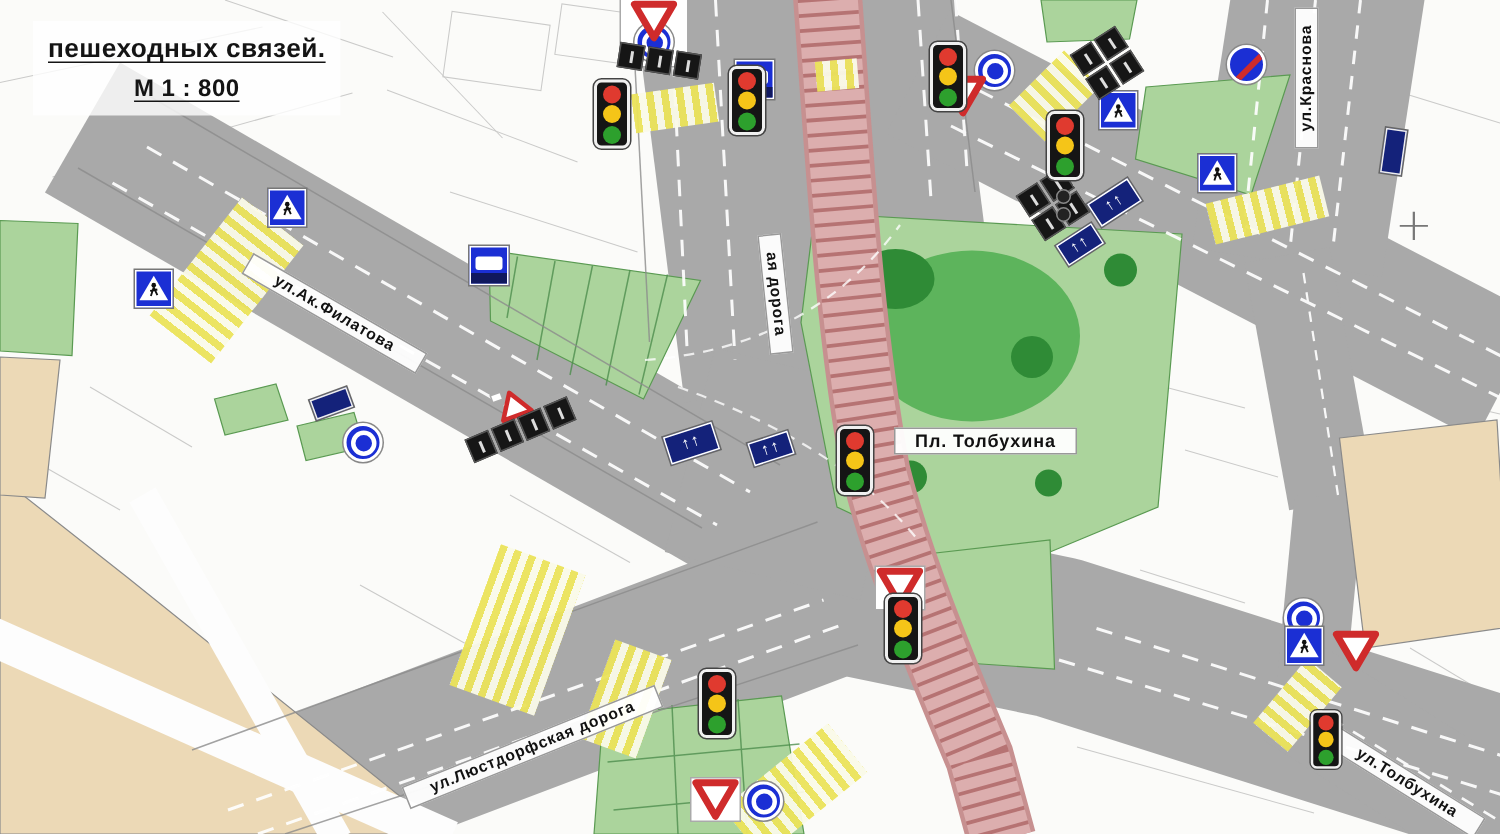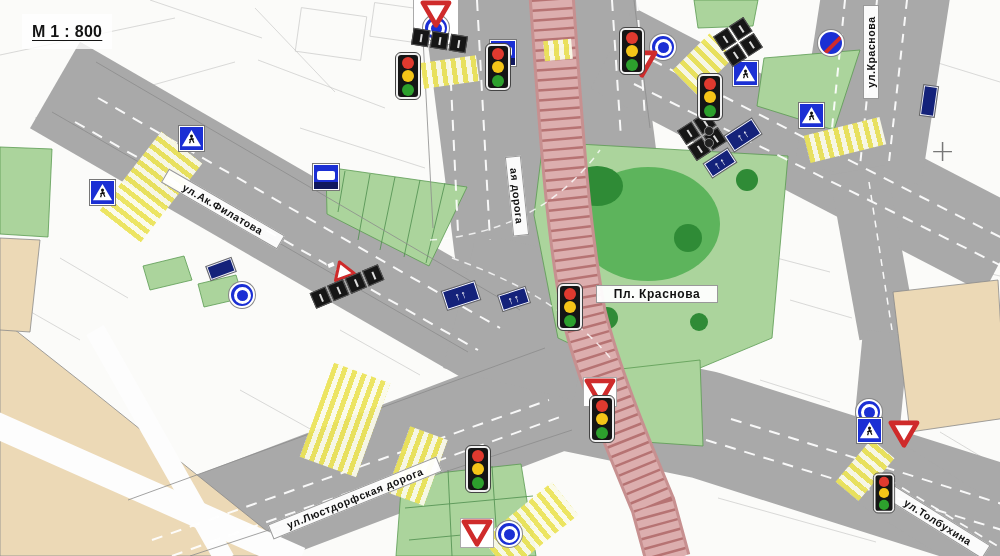--- a/index.html
+++ b/index.html
@@ -197,21 +197,21 @@
   <div class="zebra" style="left:315px;top:370px;width:60px;height:100px;transform:rotate(20deg);"></div>
   <div class="zebra" style="left:397px;top:431px;width:40px;height:70px;transform:rotate(20deg);"></div>
   <div class="zebra" style="left:485px;top:506px;width:90px;height:42px;transform:rotate(-39deg);"></div>
   <div class="zebra" style="left:837px;top:455px;width:56px;height:30px;transform:rotate(-50deg);"></div>
 
   <div class="whiteplate" style="left:414px;top:-2px;width:44px;height:46px;"></div>
 
   <div class="lbl" style="left:156px;top:201px;width:124px;transform:rotate(30deg);">ул.Ак.Филатова</div>
   <div class="lbl" style="left:824px;top:44px;width:84px;transform:rotate(-90deg);">ул.Краснова</div>
   <div class="lbl" style="left:477px;top:188px;width:70px;transform:rotate(84deg);">ая дорога</div>
-  <div class="lbl big" style="left:596px;top:285px;width:112px;">Пл. Краснова</div>
+  <div class="lbl big" style="left:596px;top:285px;width:112px;">Пл. Толбухина</div>
   <div class="lbl" style="left:264px;top:490px;width:172px;transform:rotate(-22deg);">ул.Люстдорфская дорога</div>
   <div class="lbl" style="left:881px;top:514px;width:104px;transform:rotate(32deg);">ул.Толбухина</div>
 
   <div class="plus" style="left:930px;top:136px;">+</div>
 
   <div class="sign round" style="left:423px;top:15px;"></div>
   <div class="sign round" style="left:650px;top:34px;"></div>
   <div class="sign round" style="left:229px;top:282px;"></div>
   <div class="sign round" style="left:856px;top:399px;"></div>
   <div class="sign round" style="left:496px;top:521px;"></div>
@@ -360,16 +360,17 @@
       <i class="y"></i>
       <i class="g"></i>
     </div>
   <div class="tl" style="left:872px;top:470px;transform:scale(.85);">
       <i class="r"></i>
       <i class="y"></i>
       <i class="g"></i>
     </div>
 
   <div class="title">
+    <div class="u">пешеходных связей.</div>
     <div class="t-scale u">М 1 : 800</div>
   </div>
 
 </div>
 
 </body></html>

